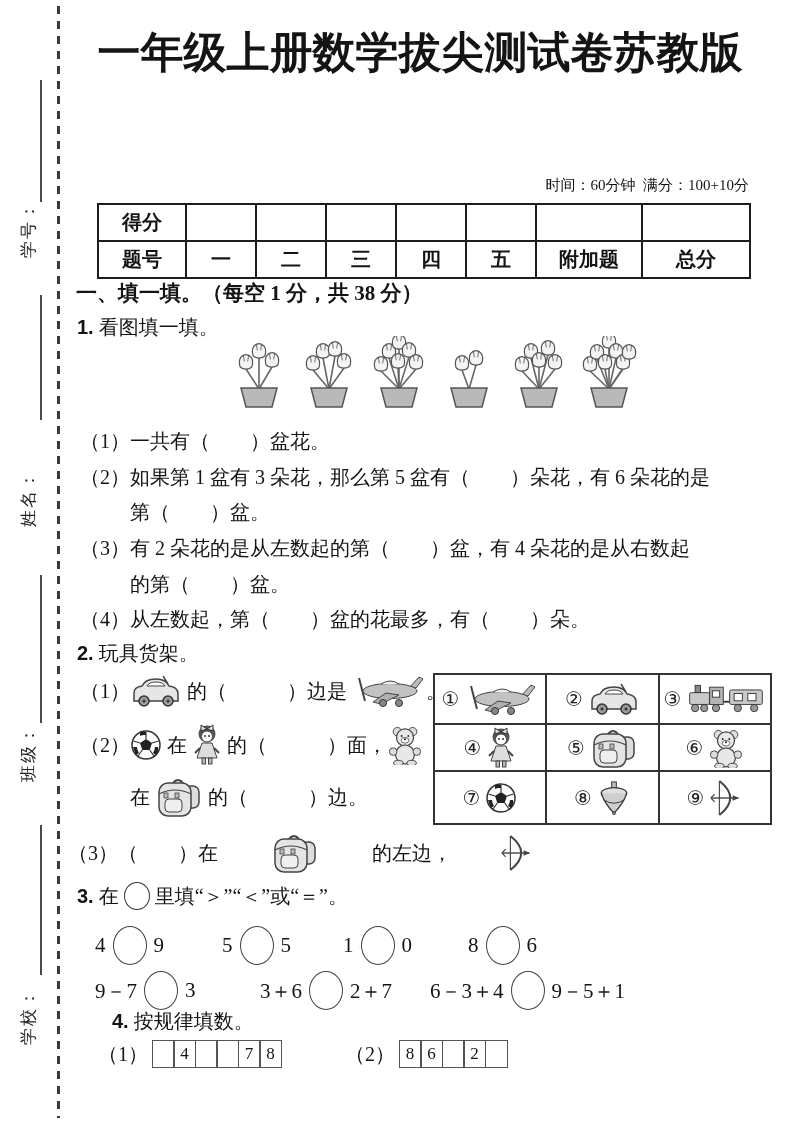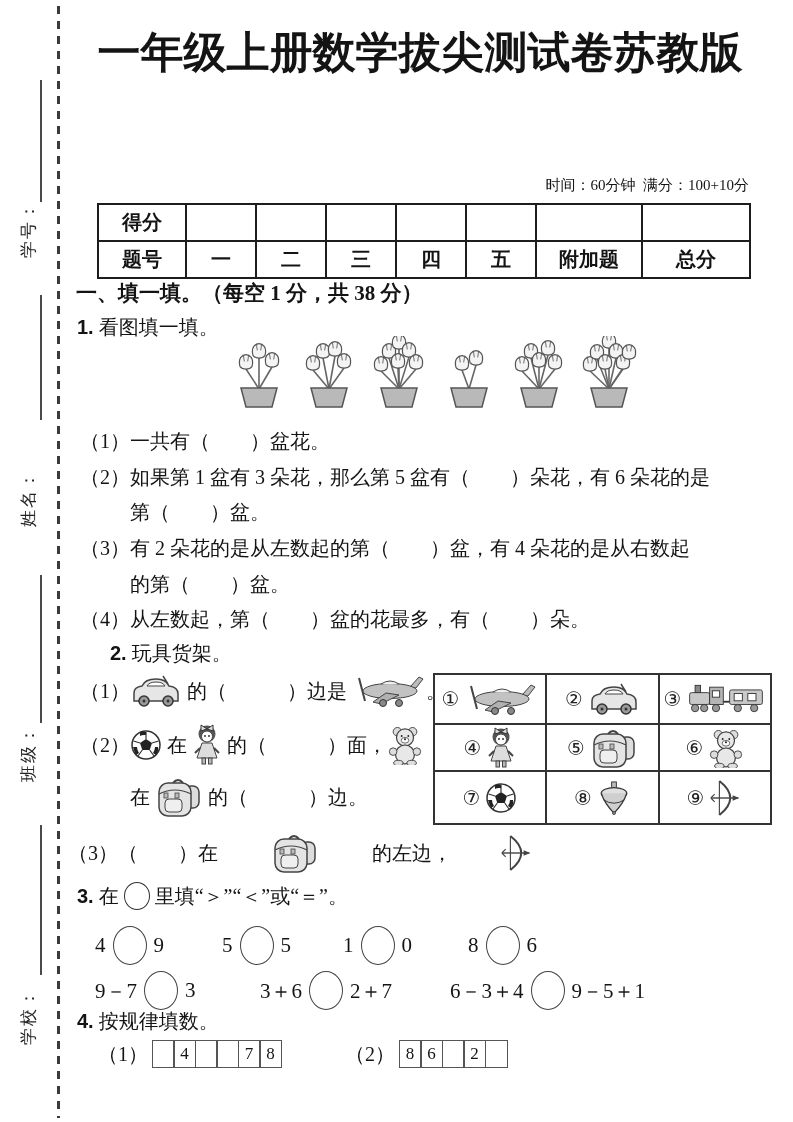--- a/index.html
+++ b/index.html
@@ -259,21 +259,21 @@
 
   <div class="q-lines" id="q1-lines">
       <div class="q-line">（1）一共有（　　）盆花。</div>
       <div class="q-line">（2）如果第 1 盆有 3 朵花，那么第 5 盆有（　　）朵花，有 6 朵花的是</div>
       <div class="q-line ind">第（　　）盆。</div>
       <div class="q-line">（3）有 2 朵花的是从左数起的第（　　）盆，有 4 朵花的是从右数起</div>
       <div class="q-line ind">的第（　　）盆。</div>
       <div class="q-line">（4）从左数起，第（　　）盆的花最多，有（　　）朵。</div>
     </div>
 
-  <div class="q-head" style="top:640px;margin-left:33px;"><span class="q-num">2.</span><span> </span><span>玩具货架。</span></div>
+  <div class="q-head" style="top:640px;"><span class="q-num">2.</span><span> </span><span>玩具货架。</span></div>
 
   <div id="q2-lines">
       <div class="q2-line" style="top: 674px; left: 80px;"><span>（1）</span><span class="icn"><svg width="52" height="34" viewBox="0 0 52 34">
             <line x1="33" y1="2" x2="38" y2="10" stroke="#444" stroke-width="1.5"></line>
             <path d="M4,27 L4,19 Q4,13 12,12 Q15,5 26,5 Q36,5 39,12 Q48,13 48,20 L48,27 Z" fill="#e6e6e6" stroke="#444" stroke-width="1.5"></path>
             <path d="M17,12 Q19,8 26,8 Q33,8 35,12 Z" fill="#fff" stroke="#444"></path>
             <circle cx="14" cy="27" r="5" fill="#999" stroke="#333" stroke-width="1.5"></circle>
             <circle cx="38" cy="27" r="5" fill="#999" stroke="#333" stroke-width="1.5"></circle>
             <circle cx="14" cy="27" r="1.5" fill="#333"></circle>
             <circle cx="38" cy="27" r="1.5" fill="#333"></circle>
@@ -490,24 +490,24 @@
 
   <div id="cmp-row1">
       <div class="cmp-item" style="left: 95px; top: 926px;"><span>4</span><span class="cmp-circle"></span><span>9</span></div>
       <div class="cmp-item" style="left: 222px; top: 926px;"><span>5</span><span class="cmp-circle"></span><span>5</span></div>
       <div class="cmp-item" style="left: 343px; top: 926px;"><span>1</span><span class="cmp-circle"></span><span>0</span></div>
       <div class="cmp-item" style="left: 468px; top: 926px;"><span>8</span><span class="cmp-circle"></span><span>6</span></div>
     </div>
   <div id="cmp-row2">
       <div class="cmp-item" style="left: 95px; top: 971px;"><span>9－7</span><span class="cmp-circle"></span><span>3</span></div>
       <div class="cmp-item" style="left: 260px; top: 971px;"><span>3＋6</span><span class="cmp-circle"></span><span>2＋7</span></div>
-      <div class="cmp-item" style="left: 450px; top: 971px;"><span>6－3＋4</span><span class="cmp-circle"></span><span>9－5＋1</span></div>
-    </div>
-
-  <div class="q-head" style="top:1008px;"><span class="q-num">4.</span><span> </span><span>按规律填数。</span></div>
+      <div class="cmp-item" style="left: 430px; top: 971px;"><span>6－3＋4</span><span class="cmp-circle"></span><span>9－5＋1</span></div>
+    </div>
+
+  <div class="q-head" style="top:1008px;margin-left:35px;"><span class="q-num">4.</span><span> </span><span>按规律填数。</span></div>
 
   <div id="q4-row">
       <div class="q4-group" style="left: 98px; top: 1040px;">
         <span class="q4-label">（1）</span>
         <span class="q4-cells">
           <span class="q4-cell"></span>
           <span class="q4-cell">4</span>
           <span class="q4-cell"></span>
           <span class="q4-cell"></span>
           <span class="q4-cell">7</span>

